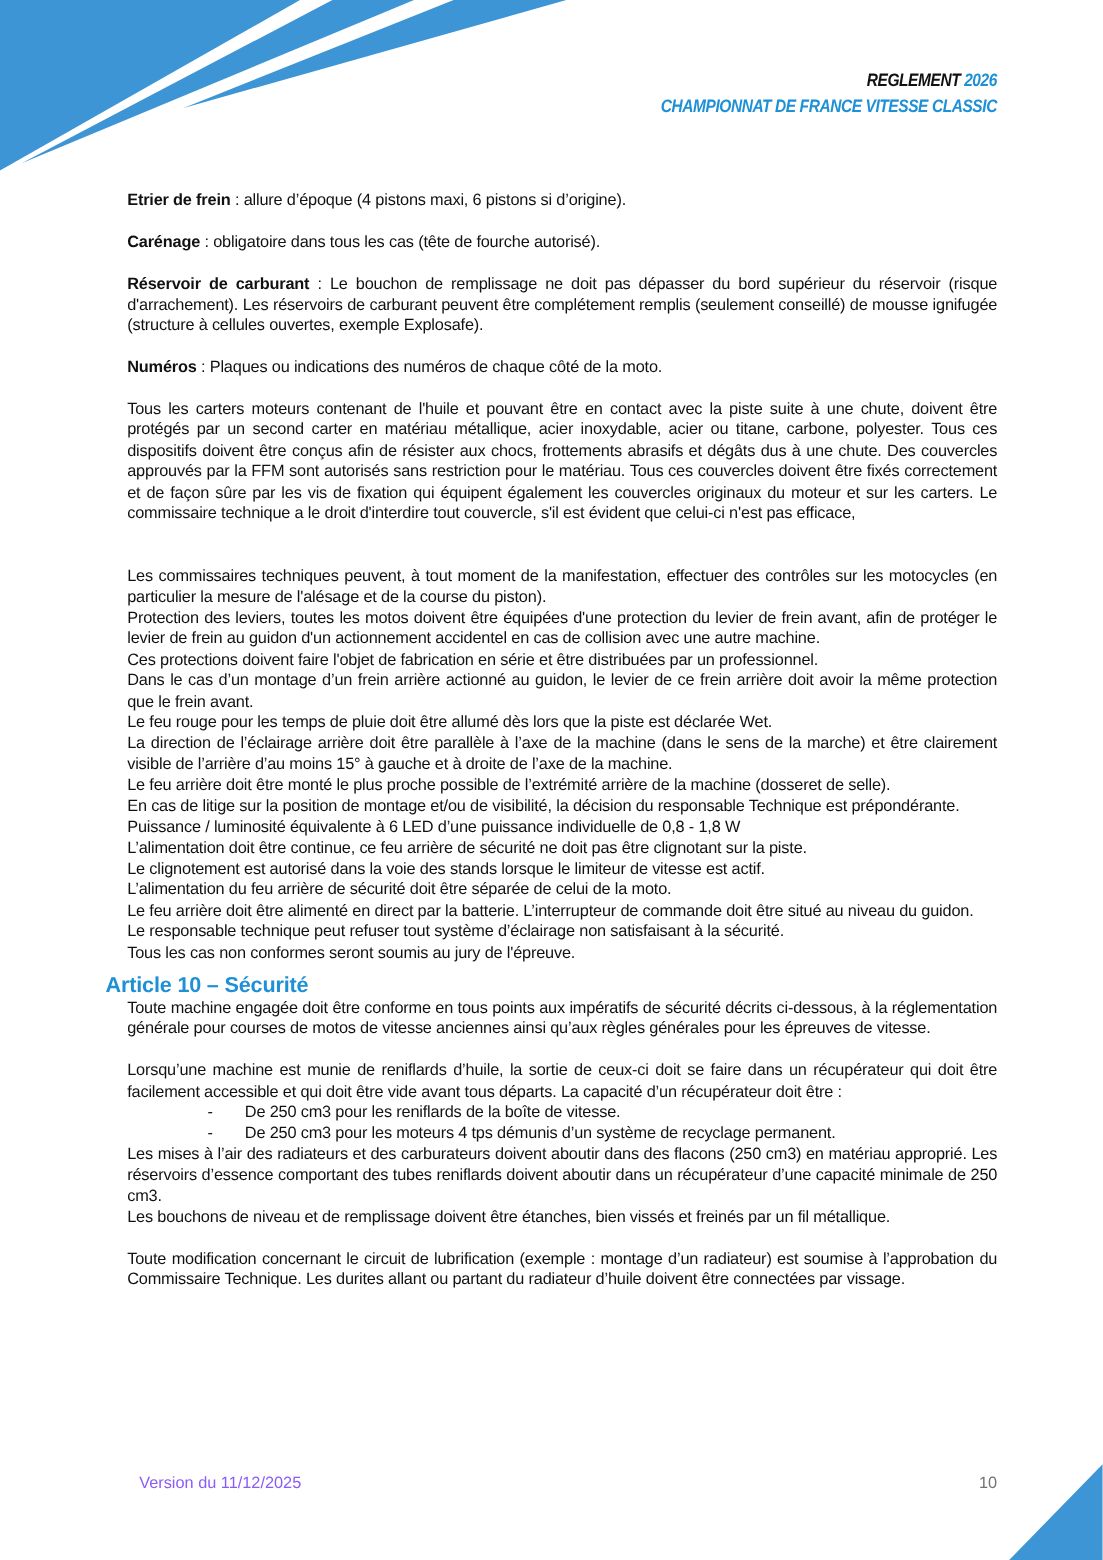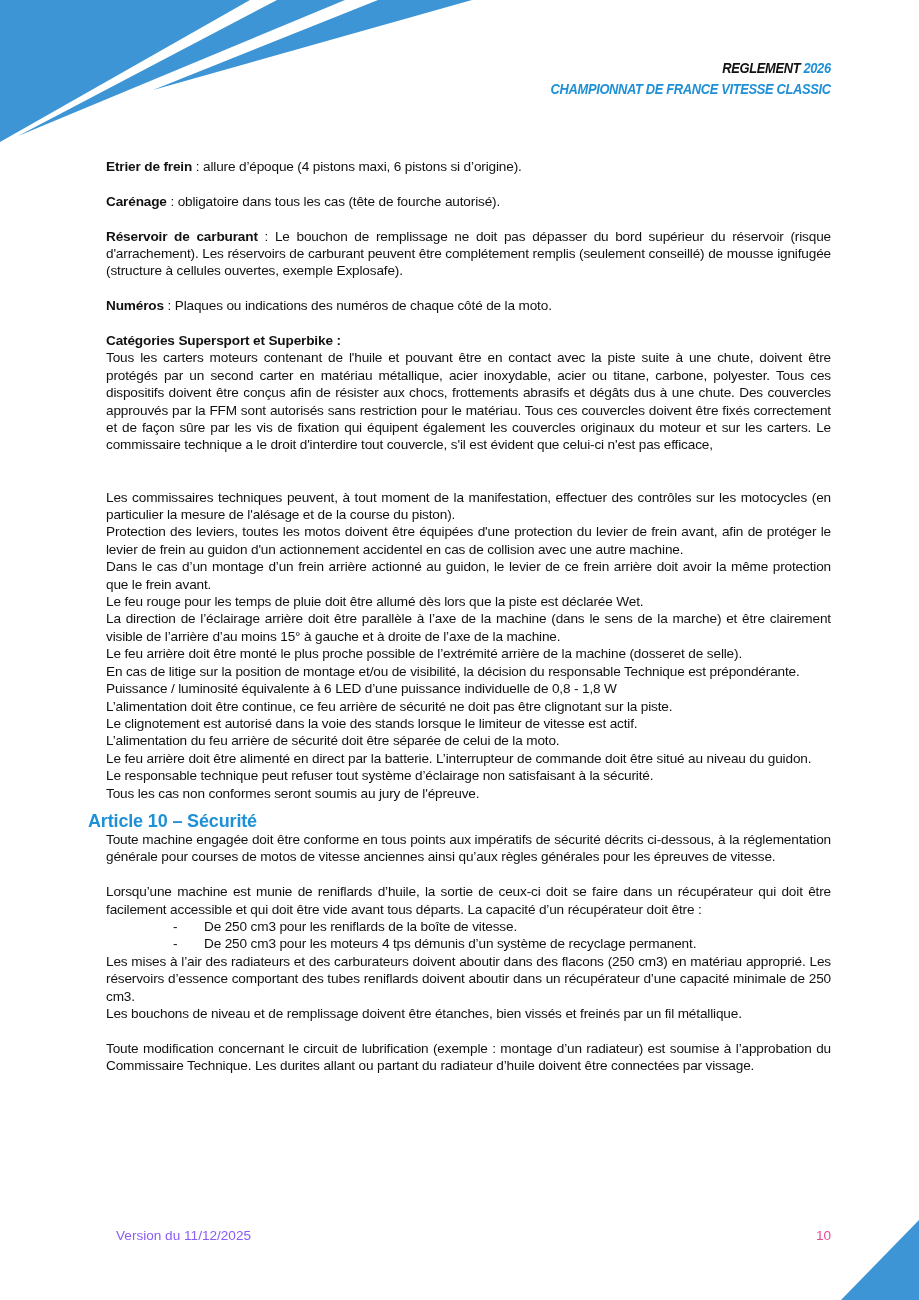--- a/index.html
+++ b/index.html
@@ -30,21 +30,21 @@
     color: #1e90d6; font-weight: bold; font-size: 18px; line-height: 19px;
     margin: 10px 0 0 0;
   }
   .bullet { padding-left: 84px; position: relative; text-align: left; }
   .bullet .dash { position: absolute; left: 85px; }
   .bullet .btxt { margin-left: 32px; display: block; }
   .footer-version {
     position: absolute; left: 116px; top: 1228px; font-size: 13.6px; color: #8b5cf6;
   }
   .footer-page {
-    position: absolute; right: 88px; top: 1228px; font-size: 13.6px; color: #ec4899;
+    position: absolute; right: 88px; top: 1228px; font-size: 13.6px; color: #737373;
   }
 </style>
 </head>
 <body>
 
 <svg class="deco" width="480" height="145" viewBox="0 0 480 145">
   <polygon points="0,0 250,0 0,142" fill="#3d95d5"></polygon>
   <polygon points="277,0 345,0 18,136" fill="#3d95d5"></polygon>
   <polygon points="378,0 472,0 153,90" fill="#3d95d5"></polygon>
 </svg>
@@ -56,26 +56,26 @@
 
 <div class="content">
   <p><b>Etrier de frein</b><span> : allure d’époque (4 pistons maxi, 6 pistons si d’origine).</span></p>
   <div class="gap"></div>
   <p><b>Carénage</b><span> : obligatoire dans tous les cas (tête de fourche autorisé).</span></p>
   <div class="gap"></div>
   <p><b>Réservoir de carburant</b><span> : Le bouchon de remplissage ne doit pas dépasser du bord supérieur du réservoir (risque d'arrachement). Les réservoirs de carburant peuvent être complétement remplis (seulement conseillé) de mousse ignifugée (structure à cellules ouvertes, exemple Explosafe).</span></p>
   <div class="gap"></div>
   <p><b>Numéros</b><span> : Plaques ou indications des numéros de chaque côté de la moto.</span></p>
   <div class="gap"></div>
-  <p><b>Catégories Supersport et Superbike :</b></p>
   <p>Tous les carters moteurs contenant de l'huile et pouvant être en contact avec la piste suite à une chute, doivent être protégés par un second carter en matériau métallique, acier inoxydable, acier ou titane, carbone, polyester. Tous ces dispositifs doivent être conçus afin de résister aux chocs, frottements abrasifs et dégâts dus à une chute. Des couvercles approuvés par la FFM sont autorisés sans restriction pour le matériau. Tous ces couvercles doivent être fixés correctement et de façon sûre par les vis de fixation qui équipent également les couvercles originaux du moteur et sur les carters. Le commissaire technique a le droit d'interdire tout couvercle, s'il est évident que celui-ci n'est pas efficace,</p>
   <div class="gap"></div>
   <div class="gap"></div>
   <p>Les commissaires techniques peuvent, à tout moment de la manifestation, effectuer des contrôles sur les motocycles (en particulier la mesure de l'alésage et de la course du piston).</p>
   <p>Protection des leviers, toutes les motos doivent être équipées d'une protection du levier de frein avant, afin de protéger le levier de frein au guidon d'un actionnement accidentel en cas de collision avec une autre machine.</p>
+  <p>Ces protections doivent faire l'objet de fabrication en série et être distribuées par un professionnel.</p>
   <p>Dans le cas d’un montage d’un frein arrière actionné au guidon, le levier de ce frein arrière doit avoir la même protection que le frein avant.</p>
   <p>Le feu rouge pour les temps de pluie doit être allumé dès lors que la piste est déclarée Wet.</p>
   <p>La direction de l’éclairage arrière doit être parallèle à l’axe de la machine (dans le sens de la marche) et être clairement visible de l’arrière d’au moins 15° à gauche et à droite de l’axe de la machine.</p>
   <p>Le feu arrière doit être monté le plus proche possible de l’extrémité arrière de la machine (dosseret de selle).</p>
   <p>En cas de litige sur la position de montage et/ou de visibilité, la décision du responsable Technique est prépondérante.</p>
   <p>Puissance / luminosité équivalente à 6 LED d’une puissance individuelle de 0,8 - 1,8 W</p>
   <p>L’alimentation doit être continue, ce feu arrière de sécurité ne doit pas être clignotant sur la piste.</p>
   <p>Le clignotement est autorisé dans la voie des stands lorsque le limiteur de vitesse est actif.</p>
   <p>L’alimentation du feu arrière de sécurité doit être séparée de celui de la moto.</p>
   <p>Le feu arrière doit être alimenté en direct par la batterie. L’interrupteur de commande doit être situé au niveau du guidon.</p>

